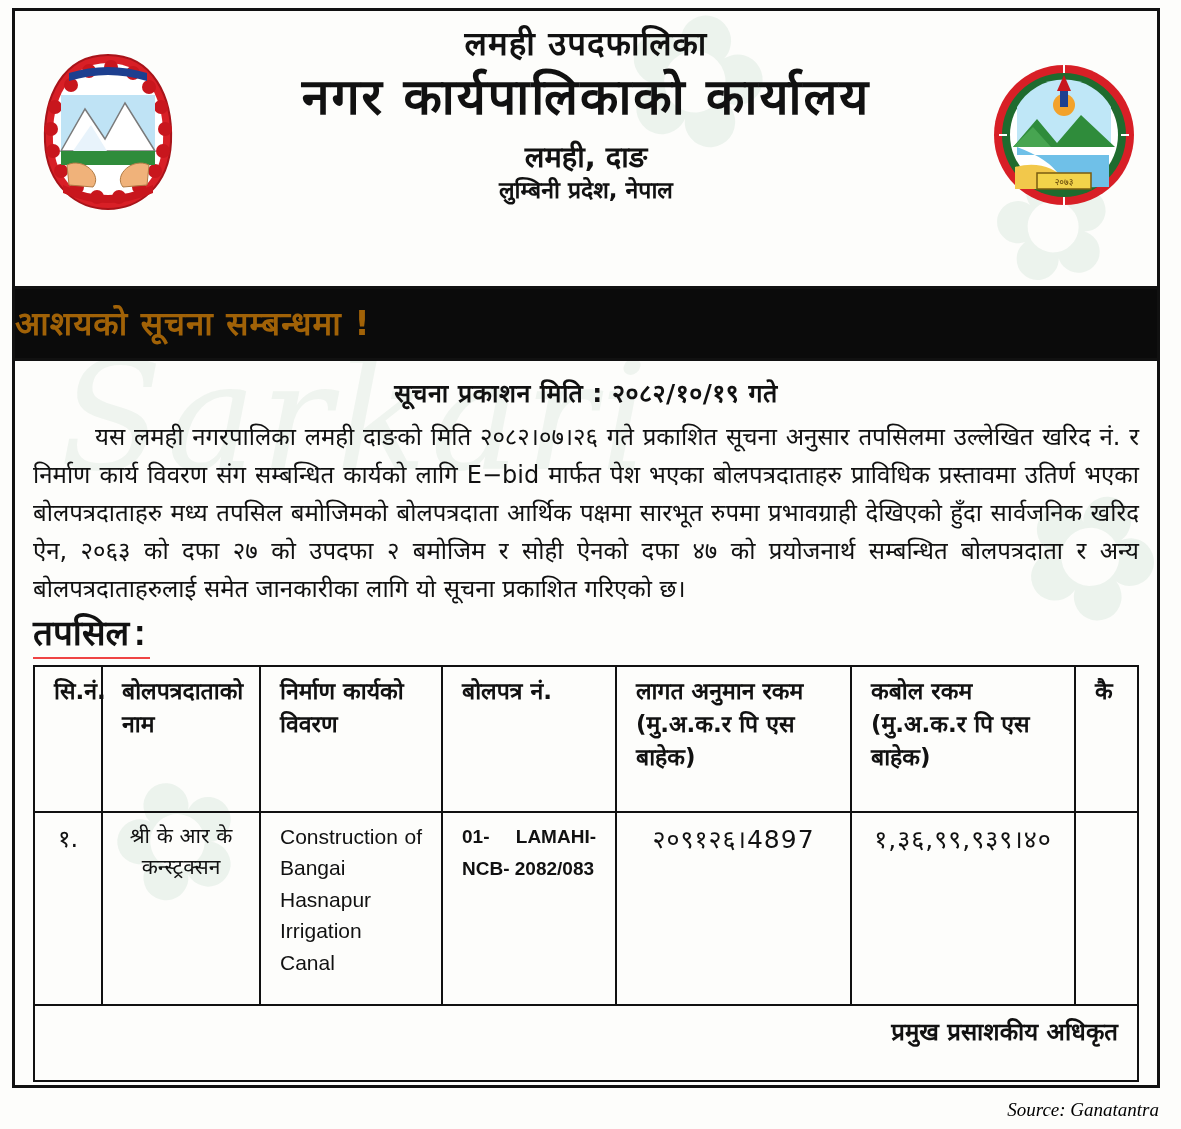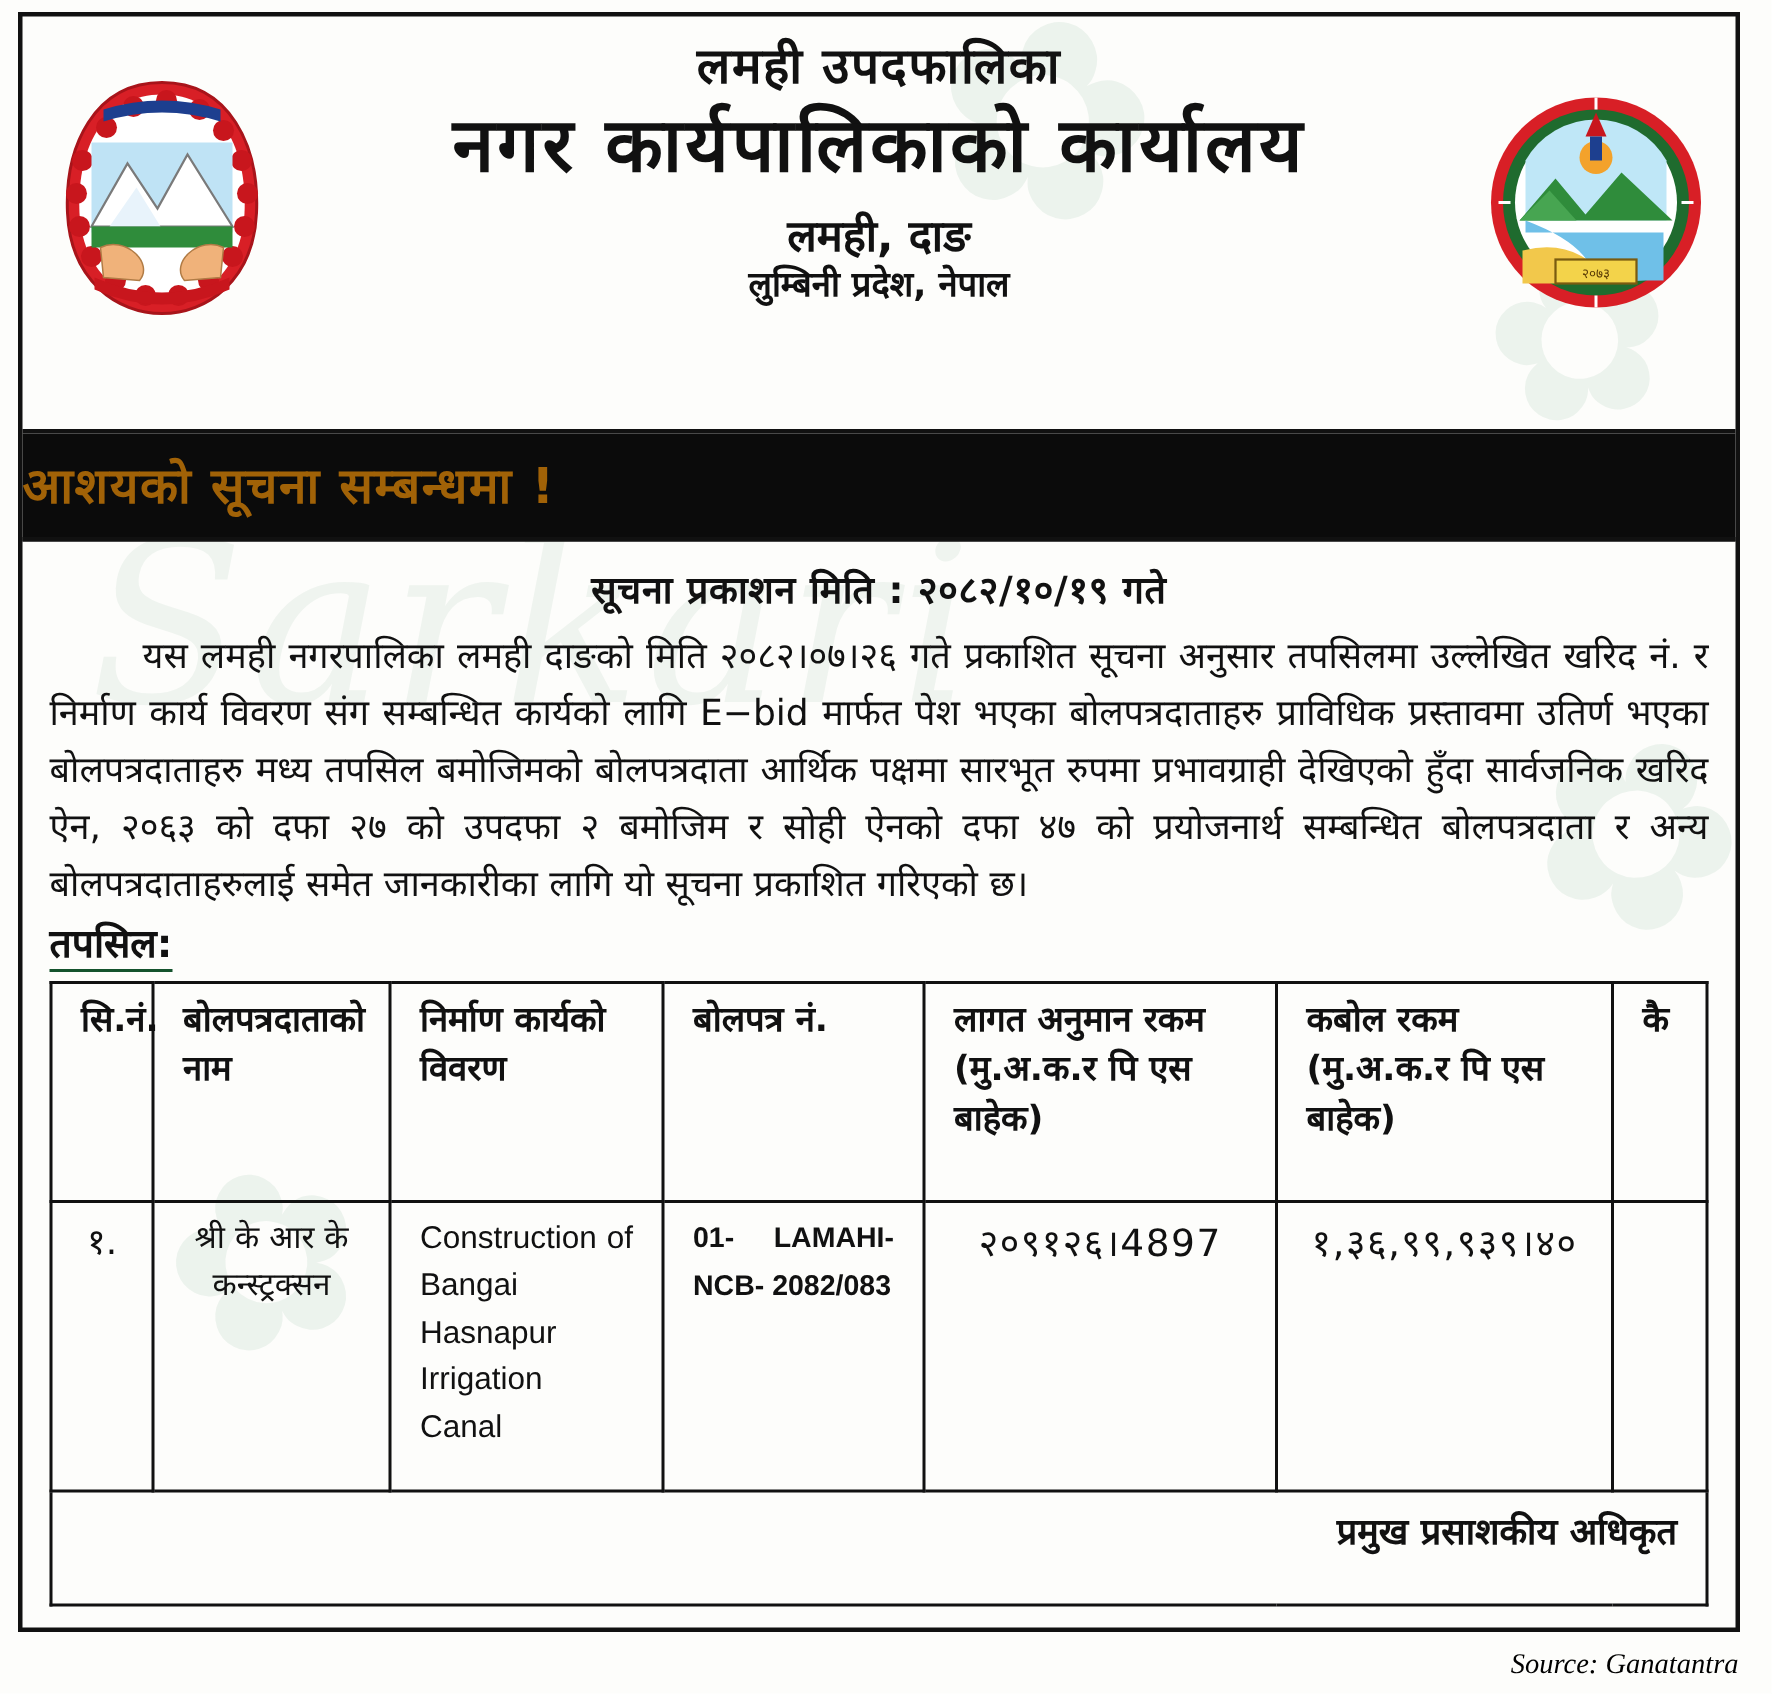--- a/index.html
+++ b/index.html
@@ -142,27 +142,28 @@
     margin-bottom: 10px;
   }
   .para {
     font-size: 24px;
     line-height: 1.58;
     text-align: justify;
     text-justify: inter-word;
     text-indent: 62px;
   }
   .tapsil {
-    font-size: 26px;
+    font-size: 35px;
     font-weight: bold;
     margin-top: 6px;
     margin-bottom: 6px;
     display: inline-block;
-    border-bottom: 2px solid #14532d;
+    border-bottom: 2px solid #ef4444;
     line-height: 1.2;
+    font-family: Liberation Mono, monospace;
   }
 
   
   .tbl-wrap {
     padding: 0 18px 0 18px;
   }
   table.bid {
     width: 100%;
     border-collapse: collapse;
     table-layout: fixed;

